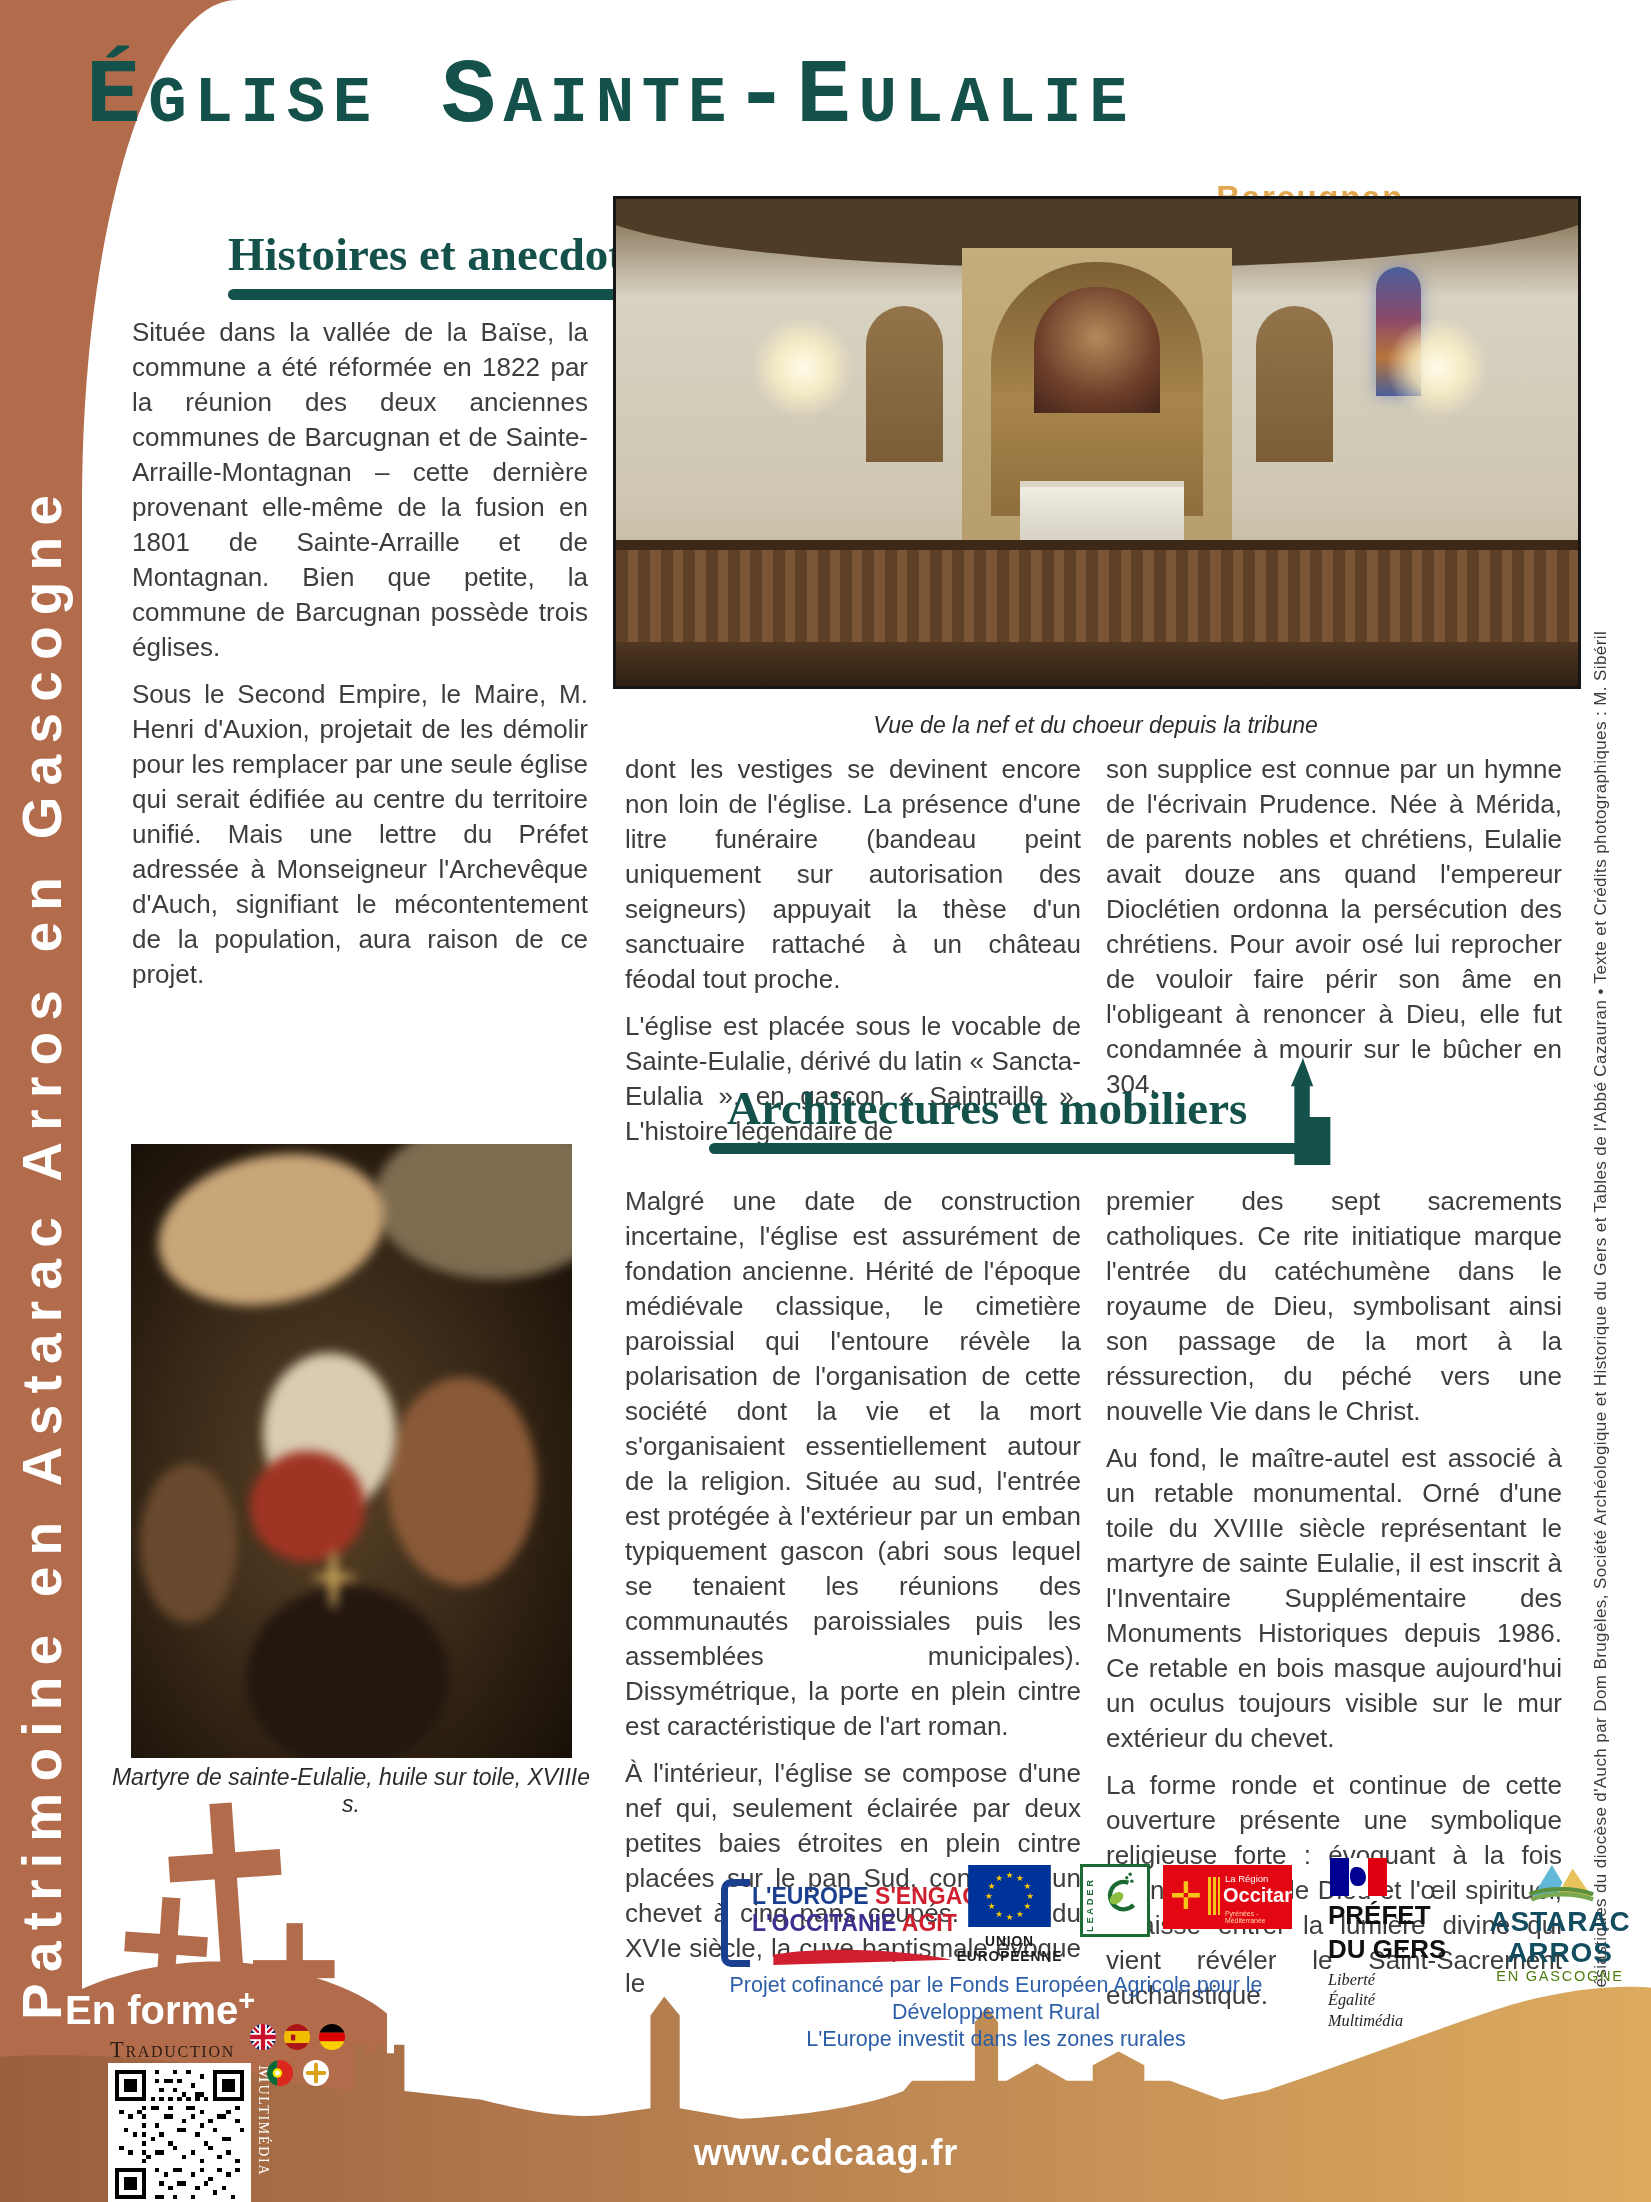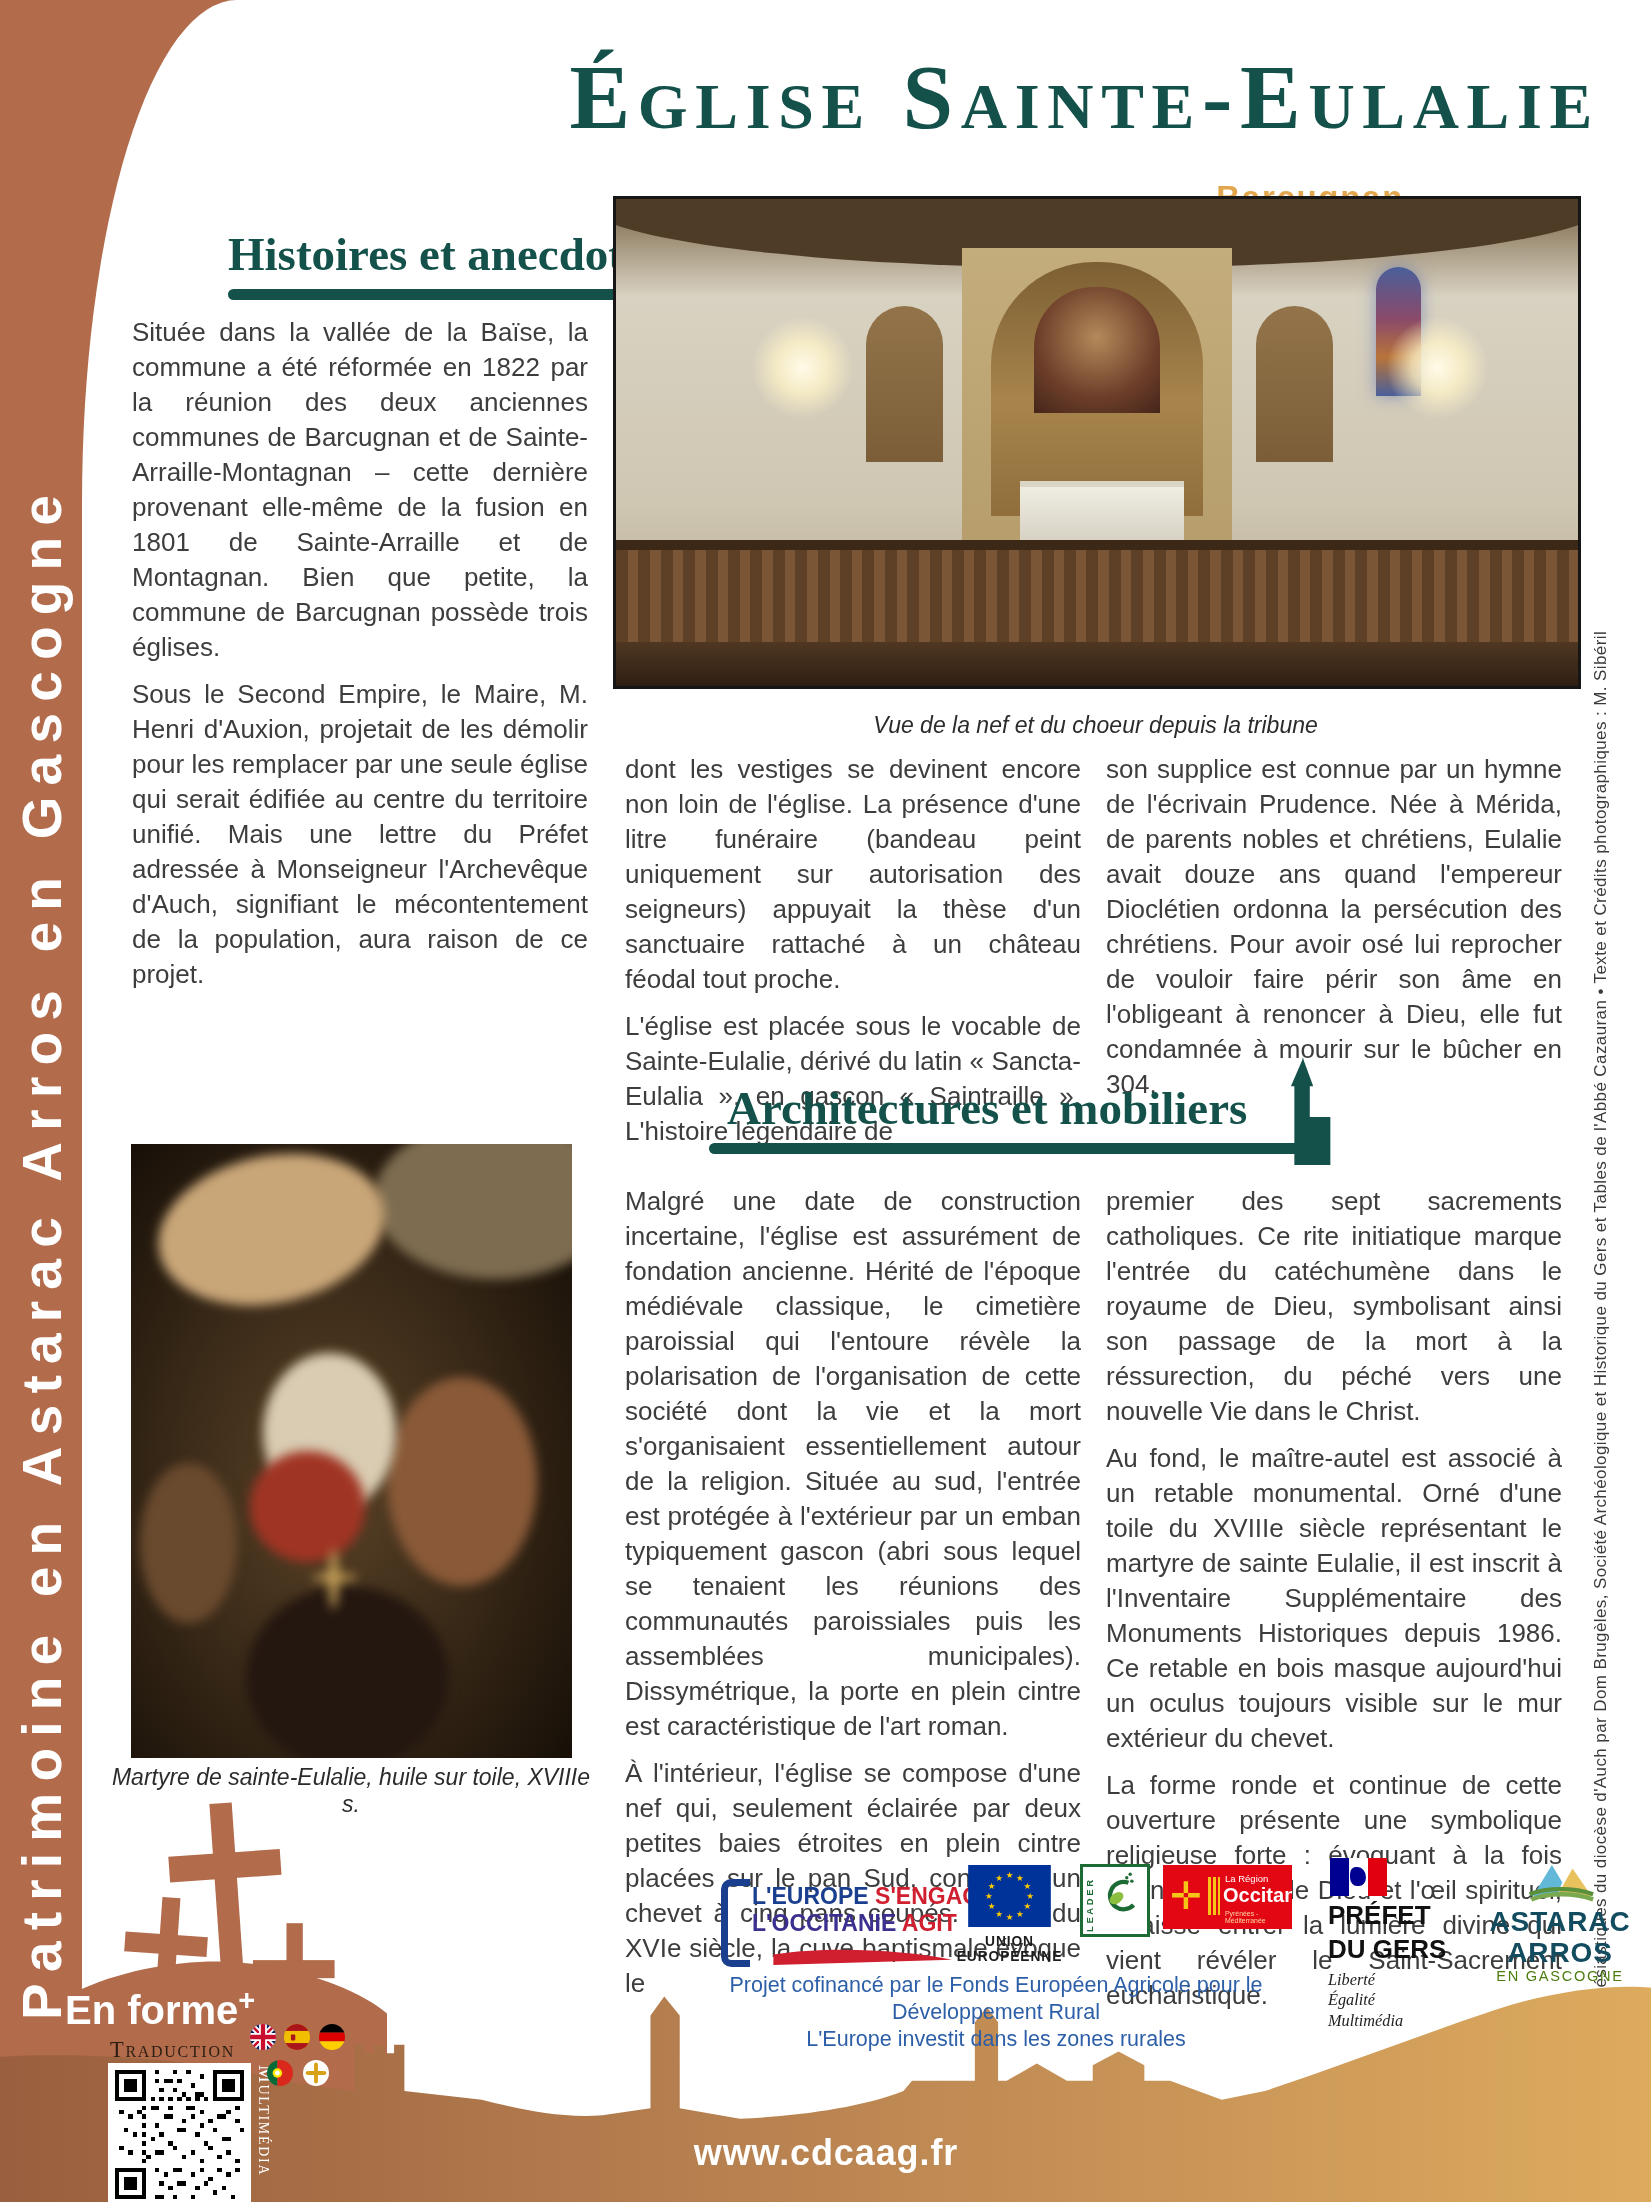--- a/index.html
+++ b/index.html
@@ -9,22 +9,22 @@
   
   .band-left{left:0;top:0;width:82px;height:2203px;background:#b26b4b;}
   .corner-brown{left:0;top:0;width:237px;height:503px;background:#b26b4b;}
   .corner-white{left:82px;top:0;width:361px;height:503px;background:#ffffff;border-top-left-radius:155px 503px;}
   
   .vrot{position:absolute;transform-origin:0 0;transform:rotate(-90deg);white-space:nowrap;}
   .vrot90{position:absolute;transform-origin:0 0;transform:rotate(90deg);white-space:nowrap;}
   .side-left-text{left:10.3px;top:2020px;color:#ffffff;font-weight:bold;font-size:55px;letter-spacing:11.2px;}
   .side-right-text{left:1591px;top:2196px;color:#3a3a3a;font-size:17px;letter-spacing:0.4px;}
   
-  .title{left:86px;right:52px;top:45px;text-align:right;color:#14514a;
-         font-family:Liberation Serif, serif;font-weight:700;
+  .title{left:86px;right:52px;top:45px;text-align:left;color:#14514a;
+         font-family:Liberation Mono, monospace;font-weight:700;
          font-variant:small-caps;font-size:91px;letter-spacing:7.7px;}
   .subtitle{right:248px;top:179px;color:#e2a74e;font-weight:bold;font-size:33px;letter-spacing:1.7px;}
   
   .h-green{color:#14514a;font-family:"Liberation Serif","DejaVu Serif",serif;font-weight:700;font-size:47px;}
   .h1-text{left:228px;top:227px;}
   .h1-bar{left:228px;top:289px;width:602px;height:11.2px;background:#14514a;border-radius:6px;}
   .h1-book{left:774px;top:246px;}
   .h2-text{left:727px;top:1081px;}
   .h2-bar{left:709px;top:1143px;width:602px;height:11.2px;background:#14514a;border-radius:6px;}
   .h2-tower{left:1289px;top:1057px;}

